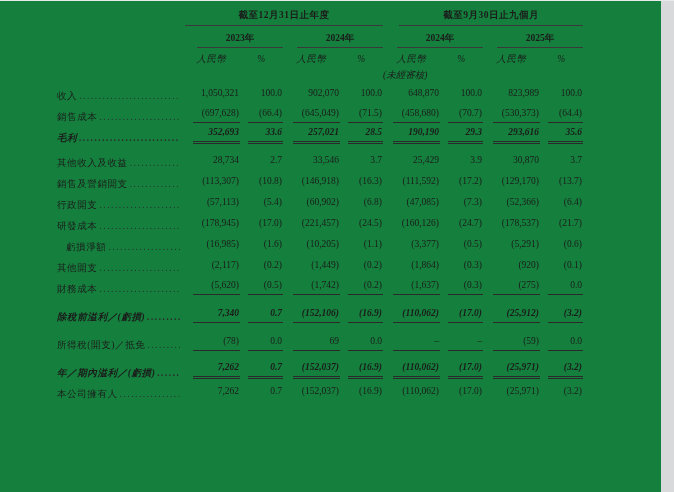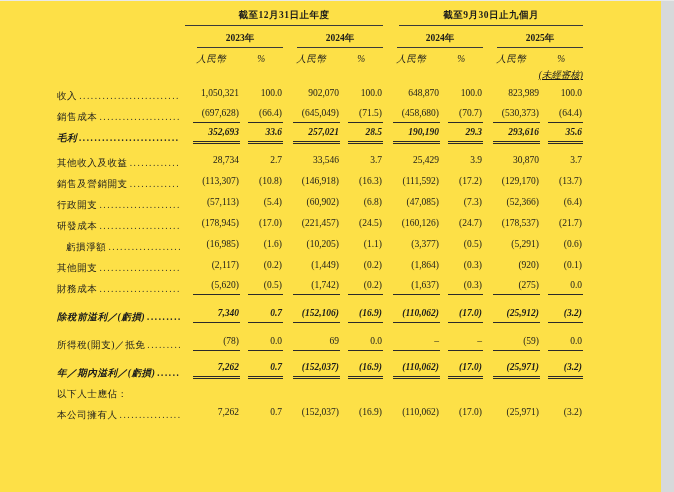--- a/index.html
+++ b/index.html
@@ -1,38 +1,38 @@
 <!DOCTYPE html>
 <html><head>
 <meta charset="utf-8">
 <style>
   * { box-sizing: border-box; }
   html,body { margin:0; padding:0; background:#ffffff; }
   .page {
-    position:relative; width:674px; height:492px; background:#fde047;
+    position:relative; width:674px; height:492px; background:#15803d;
     font-family:"Liberation Serif","DejaVu Serif",serif; color:#1b1b1b;
     overflow:hidden; border-top:1px solid #e9e9e9;
   }
   .scan-edge { position:absolute; top:0; right:0; width:13px; height:100%; background:#d7d9da; }
   .tbl-wrap { position:absolute; top:8px; left:57px; }
   table { border-collapse:collapse; table-layout:fixed; width:526px; }
   td { padding:0; vertical-align:bottom; font-size:9.5px; line-height:12px; }
   col.c-label { width:126px; }
   col.c-num { width:57px; }
   col.c-pct { width:43px; }
 
   
   .sec-line { text-align:center; font-weight:bold; letter-spacing:0.5px;
               border-bottom:1.4px solid #3a3a3a; padding-bottom:4px; }
   .sec-line.s1 { margin-left:2px; }
   .sec-line.s2 { margin-left:16px; }
   .yr-line { text-align:center; font-weight:bold; border-bottom:1px solid #3a3a3a;
              padding:6px 0 3px; margin-left:14px; }
   .sub { text-align:center; font-style:italic; padding-top:5px; letter-spacing:0.5px; }
-  .unaud { text-align:right; font-style:italic; padding-top:4px;text-decoration:underline; }
+  .unaud { text-align:left; font-style:italic; padding-top:4px; }
   .units { text-align:center; font-style:italic; padding:9px 0 7px; }
 
   
   .brow td { height:21px; }
   .r-tall td { height:28px; }
   .r-gap td { padding-top:8px; }
   .lab { display:flex; align-items:baseline; white-space:nowrap; }
   .lab-t { letter-spacing:0.6px; }
   .r-indent .lab-t { padding-left:9px; }
   .r-bold { font-weight:bold;font-style:italic; }
@@ -531,51 +531,20 @@
             <td class="pct">
               <div class="cv">(17.0)</div>
             </td>
             <td class="num">
               <div class="cv">(25,971)</div>
             </td>
             <td class="pct">
               <div class="cv">(3.2)</div>
             </td>
           </tr>
-          <tr class="brow r-gap">
-            <td>
-              <div class="lab">
-                <span class="lab-t">以下人士應佔：</span>
-              </div>
-            </td>
-            <td class="blank">
-              <div class="cv"></div>
-            </td>
-            <td class="blank">
-              <div class="cv"></div>
-            </td>
-            <td class="blank">
-              <div class="cv"></div>
-            </td>
-            <td class="blank">
-              <div class="cv"></div>
-            </td>
-            <td class="blank">
-              <div class="cv"></div>
-            </td>
-            <td class="blank">
-              <div class="cv"></div>
-            </td>
-            <td class="blank">
-              <div class="cv"></div>
-            </td>
-            <td class="blank">
-              <div class="cv"></div>
-            </td>
-          </tr>
           <tr class="brow">
             <td>
               <div class="lab">
                 <span class="lab-t">本公司擁有人</span>
                 <span class="dots"></span>
               </div>
             </td>
             <td class="num">
               <div class="cv">7,262</div>
             </td>

